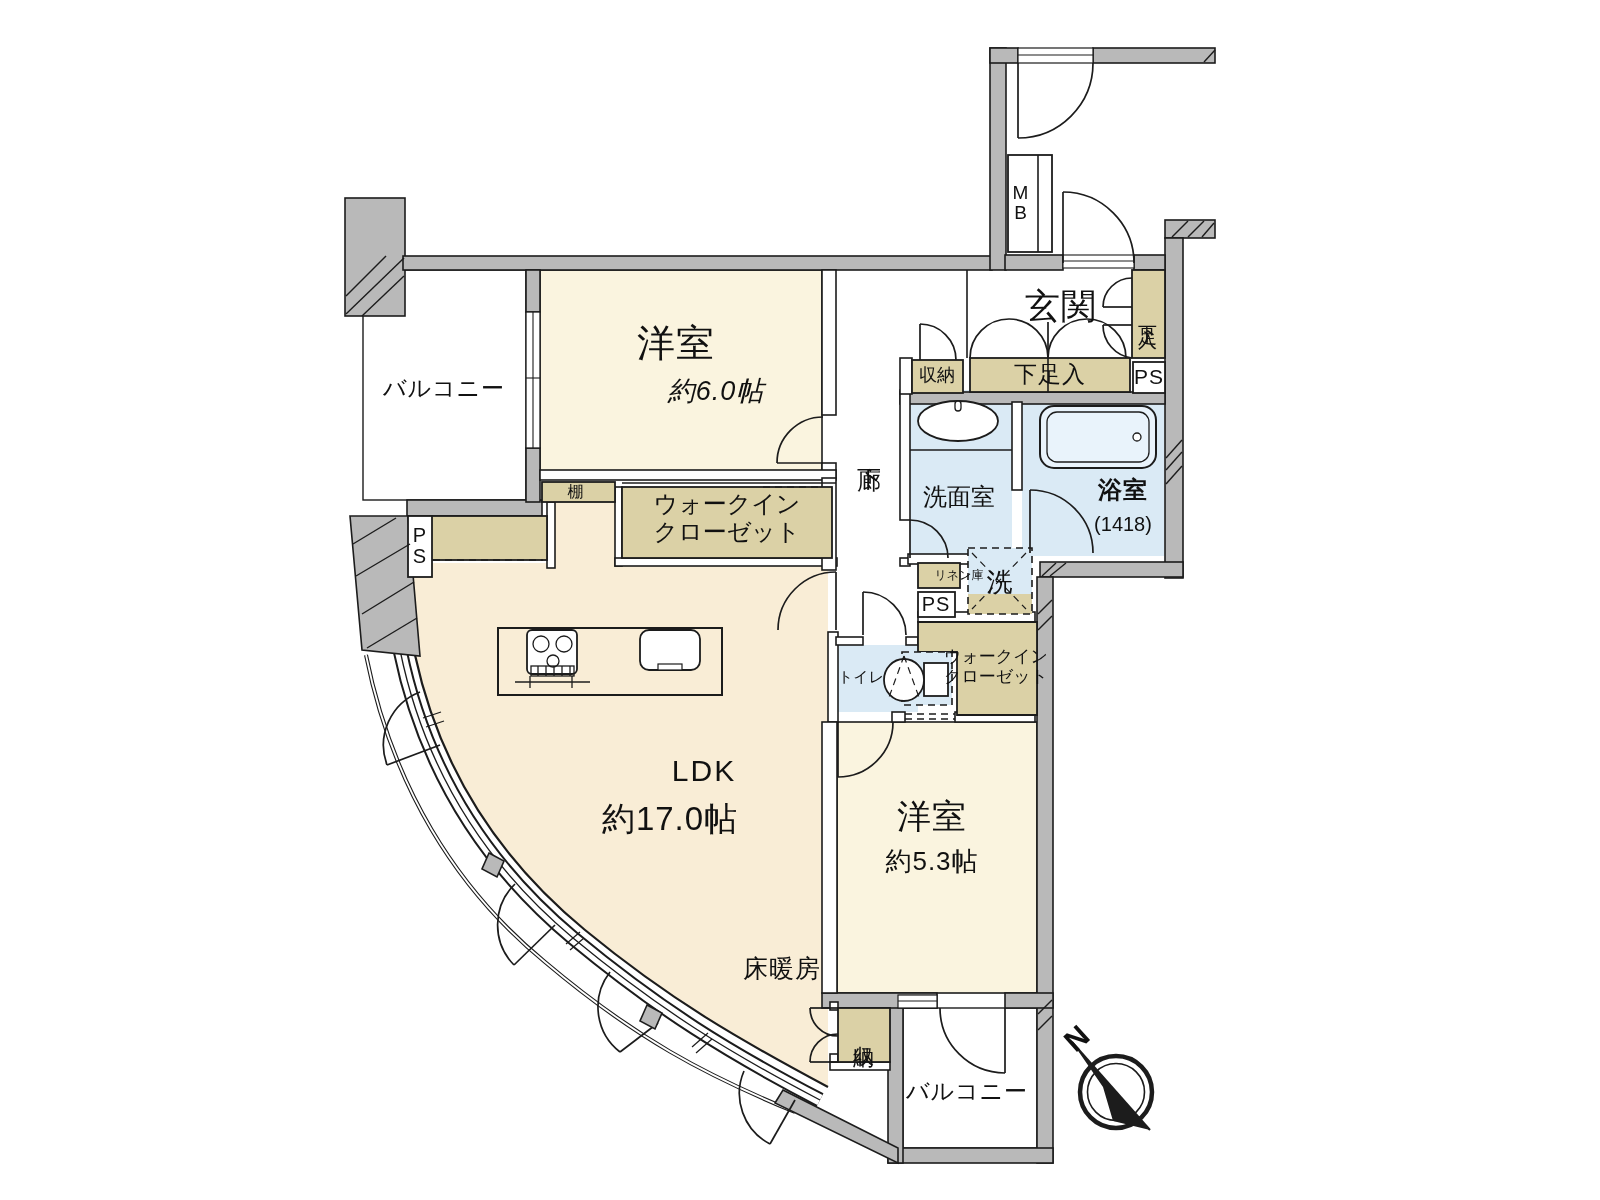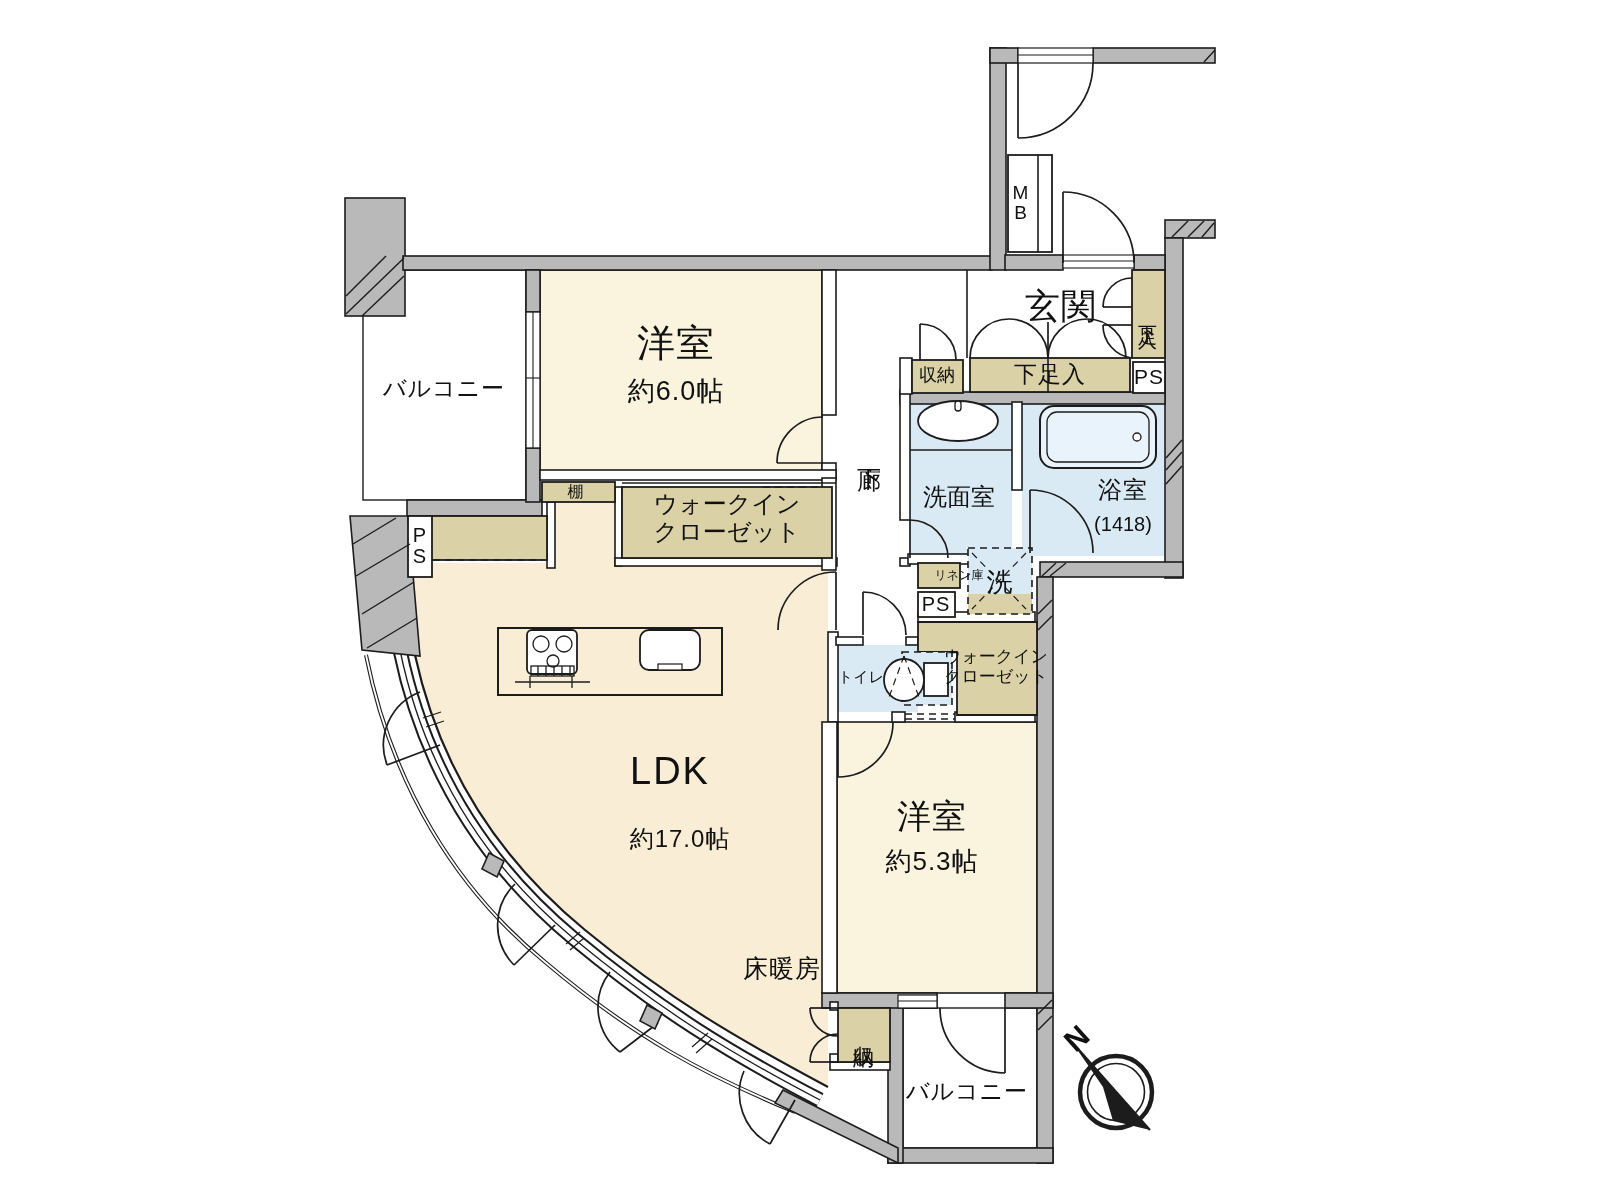--- a/index.html
+++ b/index.html
@@ -261,42 +261,42 @@
     <circle cx="1116" cy="1092" r="36" fill="none" stroke="var(--outline)" stroke-width="4.5"></circle>
     <circle cx="1116" cy="1092" r="28.5" fill="none" stroke="var(--outline)" stroke-width="1.6"></circle>
     <line x1="1072" y1="1042" x2="1150" y2="1130" stroke="var(--outline)" stroke-width="2"></line>
     <path class="needle" d="M1072,1042 L1150,1130 L1113,1121 L1103,1087 Z"></path>
   </g>
 </svg>
 
 <div>
   <div class="lbl" style="left:444px;top:389px;font-size:23px;">バルコニー</div>
   <div class="lbl" style="left:676px;top:343px;font-size:38px;">洋室</div>
-  <div class="lbl" style="left:676px;top:392px;font-size:27px;">約6.0帖</div>
+  <div class="lbl" style="left:716px;top:392px;font-size:27px;font-style:italic;">約6.0帖</div>
   <div class="lbl v" style="left:869px;top:450px;font-size:24px;">廊下</div>
   <div class="lbl" style="left:1029px;top:306px;font-size:35px;margin-left:32px;">玄関</div>
   <div class="lbl" style="left:1021px;top:203px;font-size:19px;line-height:1.05;">M
 B</div>
   <div class="lbl v" style="left:1148px;top:314px;font-size:19px;">下足入</div>
   <div class="lbl" style="left:1050px;top:375px;font-size:23px;">下足入</div>
   <div class="lbl" style="left:1149px;top:377px;font-size:21px;">PS</div>
   <div class="lbl" style="left:937px;top:376px;font-size:18px;letter-spacing:0;">収納</div>
   <div class="lbl" style="left:959px;top:497px;font-size:24px;letter-spacing:0;">洗面室</div>
-  <div class="lbl" style="left:1123px;top:490px;font-size:24px;">浴室</div>
+  <div class="lbl" style="left:1123px;top:490px;font-size:24px;font-weight:bold;">浴室</div>
   <div class="lbl" style="left:1123px;top:525px;font-size:20px;letter-spacing:0;">(1418)</div>
   <div class="lbl" style="left:939px;top:575px;font-size:12px;letter-spacing:0;margin-left:20px;">リネン庫</div>
   <div class="lbl" style="left:1000px;top:582px;font-size:26px;">洗</div>
   <div class="lbl" style="left:936px;top:605px;font-size:20px;">PS</div>
   <div class="lbl" style="left:727px;top:518px;font-size:24px;letter-spacing:0;">ウォークイン
 クローゼット</div>
   <div class="lbl" style="left:576px;top:492px;font-size:16px;">棚</div>
   <div class="lbl" style="left:420px;top:546px;font-size:20px;line-height:1.05;">P
 S</div>
-  <div class="lbl" style="left:670px;top:771px;font-size:38px;letter-spacing:2px;">LDK</div>
-  <div class="lbl" style="left:670px;top:839px;font-size:24px;margin-left:10px;">約17.0帖</div>
+  <div class="lbl" style="left:704px;top:771px;font-size:30px;letter-spacing:2px;">LDK</div>
+  <div class="lbl" style="left:670px;top:819px;font-size:33px;">約17.0帖</div>
   <div class="lbl" style="left:782px;top:969px;font-size:25px;">床暖房</div>
   <div class="lbl" style="left:861px;top:677px;font-size:15px;letter-spacing:0;">トイレ</div>
   <div class="lbl" style="left:996px;top:667px;font-size:17px;letter-spacing:0;">ウォークイン
 クローゼット</div>
   <div class="lbl" style="left:932px;top:816px;font-size:34px;">洋室</div>
   <div class="lbl" style="left:932px;top:861px;font-size:26px;">約5.3帖</div>
   <div class="lbl v" style="left:864px;top:1031px;font-size:21px;">収納</div>
   <div class="lbl" style="left:967px;top:1092px;font-size:23px;">バルコニー</div>
   <div class="lbl nlbl" style="left:1077px;top:1038px;font-size:30px;transform:translate(-50%,-50%) rotate(-42deg);">N</div>
 </div>

